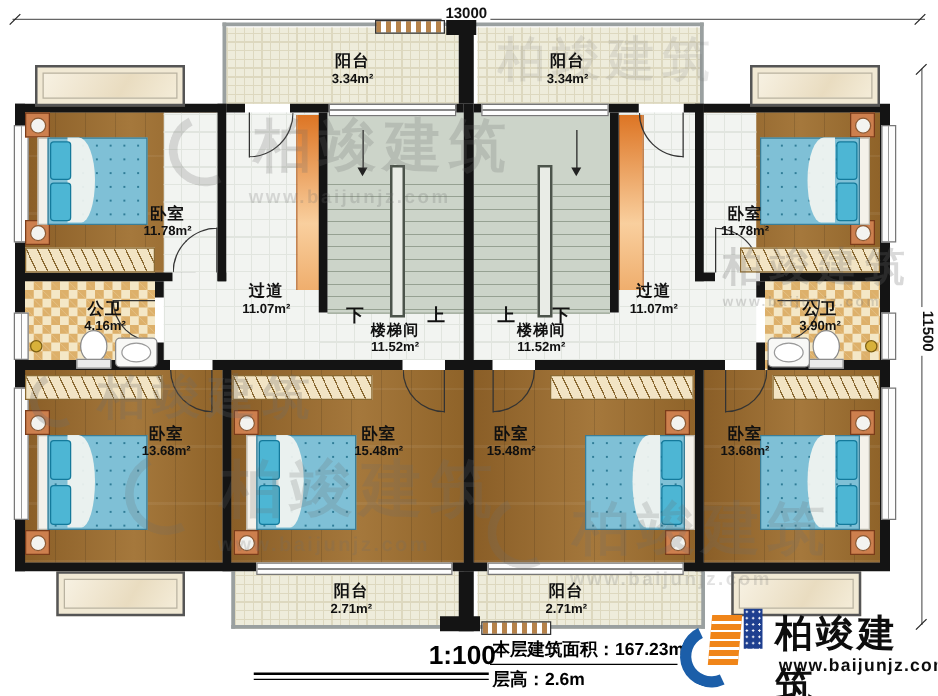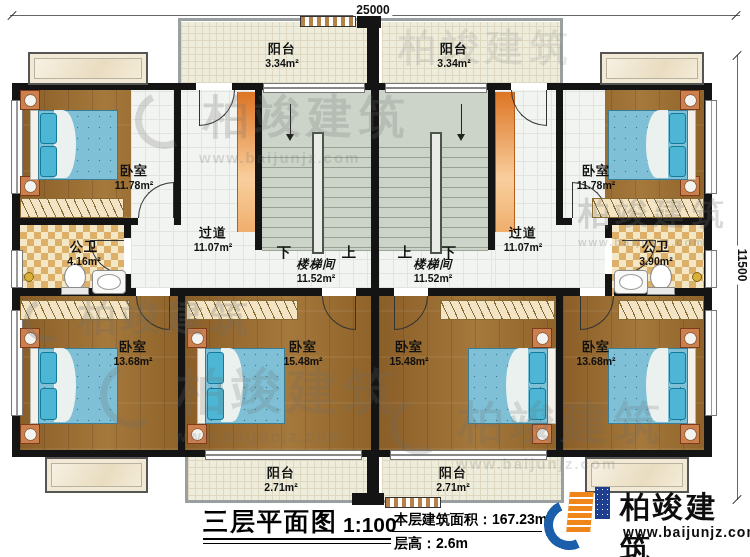--- a/index.html
+++ b/index.html
@@ -37,21 +37,21 @@
   .mat{position:absolute;background:#7fc0d6;border:1px solid #3a7d96;
     background-image:radial-gradient(#2f7d97 11%,transparent 13%);background-size:11px 11px;}
   .pil{position:absolute;background:#4db6d4;border:1px solid #147a9b;border-radius:3px;}
   .hb{position:absolute;background:#f4f1ea;border:1px solid #b9b4a8;}
   .blk{position:absolute;background:#f3f5f1;opacity:.92;}
   .wrd{position:absolute;background:#f2e4c4;border:1px solid #8a6a33;box-sizing:border-box;
     background-image:repeating-linear-gradient(65deg,transparent 0 7px,#8a6a33 7px 8px);}
   .rlabel{position:absolute;transform:translateX(-50%);text-align:center;color:#101010;font-weight:bold;line-height:1.15;white-space:nowrap;}
   .rname{display:block;font-size:13px;letter-spacing:1px;}
   .rarea{display:block;font-size:10.5px;}
-  .sm .rname{font-size:12px;font-style:italic;}
+  .sm .rname{font-size:12px;}
   .dirlabel{position:absolute;transform:translateX(-50%);font-size:14px;font-weight:bold;color:#111;}
   .dim{position:absolute;background:#666;}
   .tick{position:absolute;width:12px;height:1px;background:#222;transform:rotate(-45deg);}
   .dimlabel{position:absolute;font-size:12px;font-weight:bold;color:#111;background:#fff;padding:0 3px;}
   .toilet{position:absolute;background:#fff;border:1px solid #8b8b8b;border-radius:50%;}
   .tank{position:absolute;background:#e9e9e9;border:1px solid #8b8b8b;}
   .sink{position:absolute;background:#f8f8f6;border:1px solid #8b8b8b;border-radius:4px;}
   .sinkb{position:absolute;background:#fff;border:1px solid #9a9a9a;border-radius:50%;}
   .shower{position:absolute;width:8px;height:8px;border-radius:50%;background:#d8b13a;border:1px solid #7d6013;}
   .arrow-line{position:absolute;background:#222;}
@@ -72,21 +72,21 @@
   .bldg2{position:absolute;background:#1e3f8f;background-image:radial-gradient(#fff 22%,transparent 24%);background-size:5px 5px;}
 </style>
 </head>
 <body>
 
 <div id="canvas">
 
   <div class="dim" style="left:10px;top:15px;width:730px;height:1px;"></div>
   <div class="tick" style="left:6px;top:15px;"></div>
   <div class="tick" style="left:730px;top:15px;"></div>
-  <div class="dimlabel" style="left:373px;top:3px;transform:translateX(-50%);">25000</div>
+  <div class="dimlabel" style="left:373px;top:3px;transform:translateX(-50%);">13000</div>
   <div class="dim" style="left:737px;top:55px;width:1px;height:445px;"></div>
   <div class="tick" style="left:731px;top:55px;"></div>
   <div class="tick" style="left:731px;top:499px;"></div>
   <div class="dimlabel" style="left:723px;top:258px;transform:rotate(90deg);transform-origin:center;">11500</div>
 
   <div class="balc" style="left:181px;top:22px;width:186px;height:61px;"></div>
   <div class="balc" style="left:382px;top:22px;width:178px;height:61px;"></div>
   <div class="wood" style="left:20px;top:90px;width:154px;height:128px;"></div>
   <div class="wood" style="left:563px;top:90px;width:141px;height:128px;"></div>
   <div class="checker" style="left:20px;top:225px;width:104px;height:71px;"></div>
@@ -382,21 +382,20 @@
   </div>
   <div class="rlabel" style="left:281px;top:466px;">
     <span class="rname">阳台</span>
       <span class="rarea">2.71m²</span>
   </div>
   <div class="rlabel" style="left:453px;top:466px;">
     <span class="rname">阳台</span>
       <span class="rarea">2.71m²</span>
   </div>
 
-  <div class="footer-title" style="left:203px;top:505px;">三层平面图</div>
   <div class="footer-scale" style="left:343px;top:513px;">1:100</div>
   <div class="fline" style="left:203px;top:538px;width:188px;height:2px;"></div>
   <div class="fline" style="left:203px;top:543px;width:188px;height:1px;"></div>
   <div class="fmeta" style="left:394px;top:511px;">
     <span>本层建筑面积：</span><span>167.23m²</span>
   </div>
   <div class="fline" style="left:392px;top:531px;width:150px;height:1px;"></div>
   <div class="fmeta" style="left:394px;top:535px;">
     <span>层高：</span><span>2.6m</span>
   </div>

